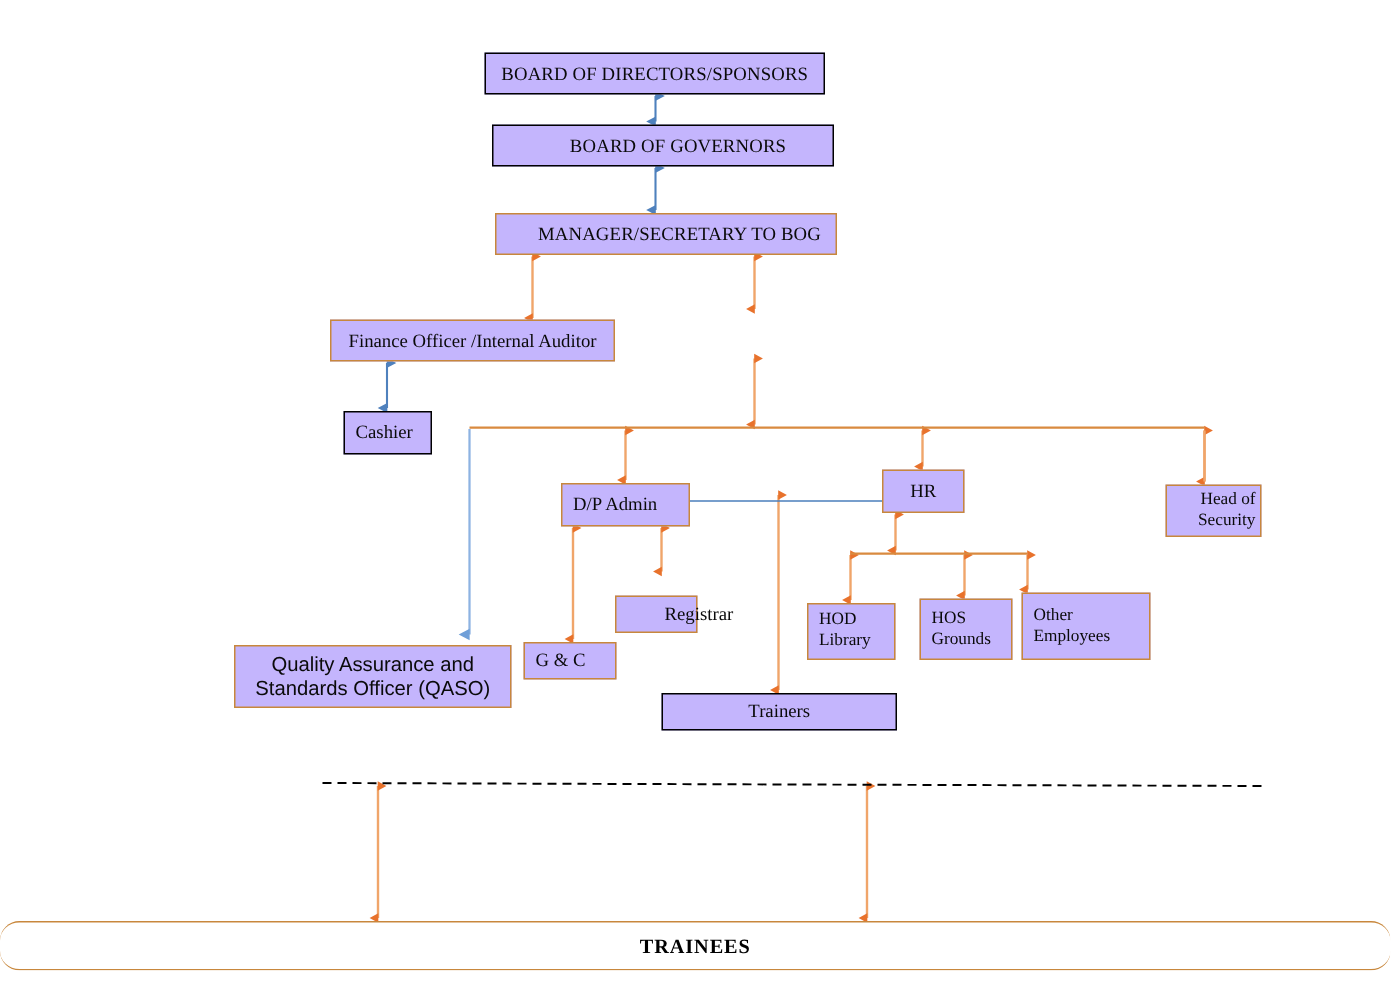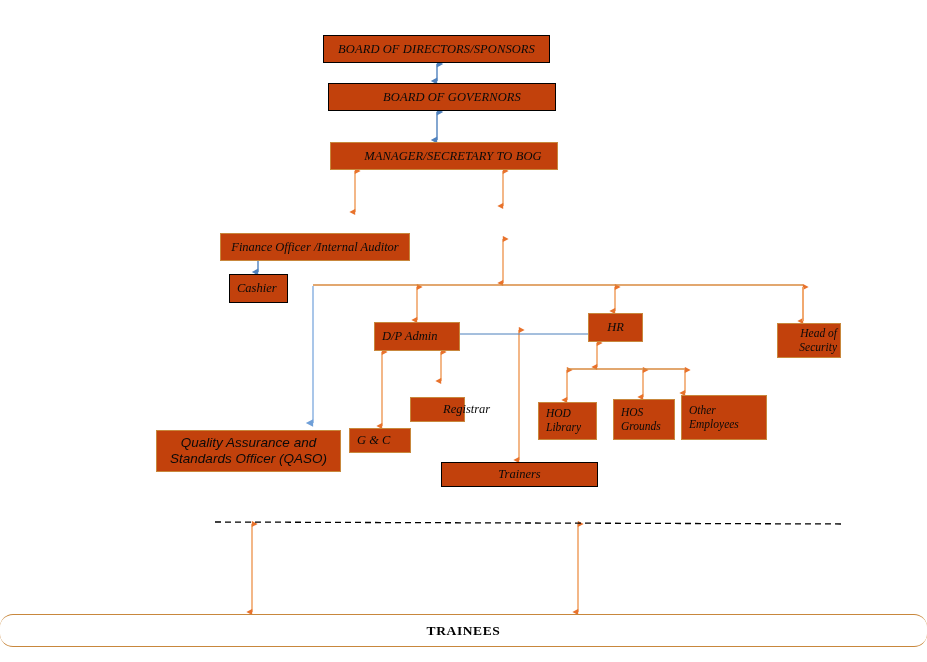--- a/index.html
+++ b/index.html
@@ -23,25 +23,24 @@
     height: 662px;
     pointer-events: none;
   }
   .node {
     position: absolute;
     box-sizing: border-box;
     display: flex;
     align-items: center;
     justify-content: center;
     text-align: center;
-    background: #c2410c;
+    background: #c4b5fd;
     color: #0a0a0a;
     line-height: 1.18;
     z-index: 3;
-    font-style: italic;
   }
   .node.orange { border: 1.3px solid #c8873c; }
   .node.black  { border: 1.3px solid #000000; }
   .node .lbl { display: block; width: 100%; padding: 0 3px; }
   .t-caps { font-size: 12.5px; letter-spacing: .1px; }
   .t-norm { font-size: 12.5px; }
   .t-small { font-size: 11.5px; }
   .t-left { justify-content: flex-start; text-align: left; }
   .t-left .lbl { padding-left: 7px; }
   .sans {
@@ -136,21 +135,21 @@
   </div>
 
   <div class="node black t-caps" style="left:328px; top:83px; width:228px; height:28px;padding-left:20px;">
     <span class="lbl">BOARD OF GOVERNORS</span>
   </div>
 
   <div class="node orange t-caps" style="left:330px; top:142px; width:228px; height:28px;padding-left:18px;">
     <span class="lbl">MANAGER/SECRETARY  TO BOG</span>
   </div>
 
-  <div class="node orange t-norm" style="left:220px; top:213px; width:190px; height:28px;margin-top:20px;">
+  <div class="node orange t-norm" style="left:220px; top:213px; width:190px; height:28px;">
     <span class="lbl">Finance Officer /Internal Auditor</span>
   </div>
 
 
   <div class="node black t-norm t-left" style="left:229px; top:274px; width:59px; height:29px;">
     <span class="lbl">Cashier</span>
   </div>
 
   <div class="node orange t-norm t-left" style="left:374px; top:322px; width:86px; height:29px;">
     <span class="lbl">D/P Admin</span>

